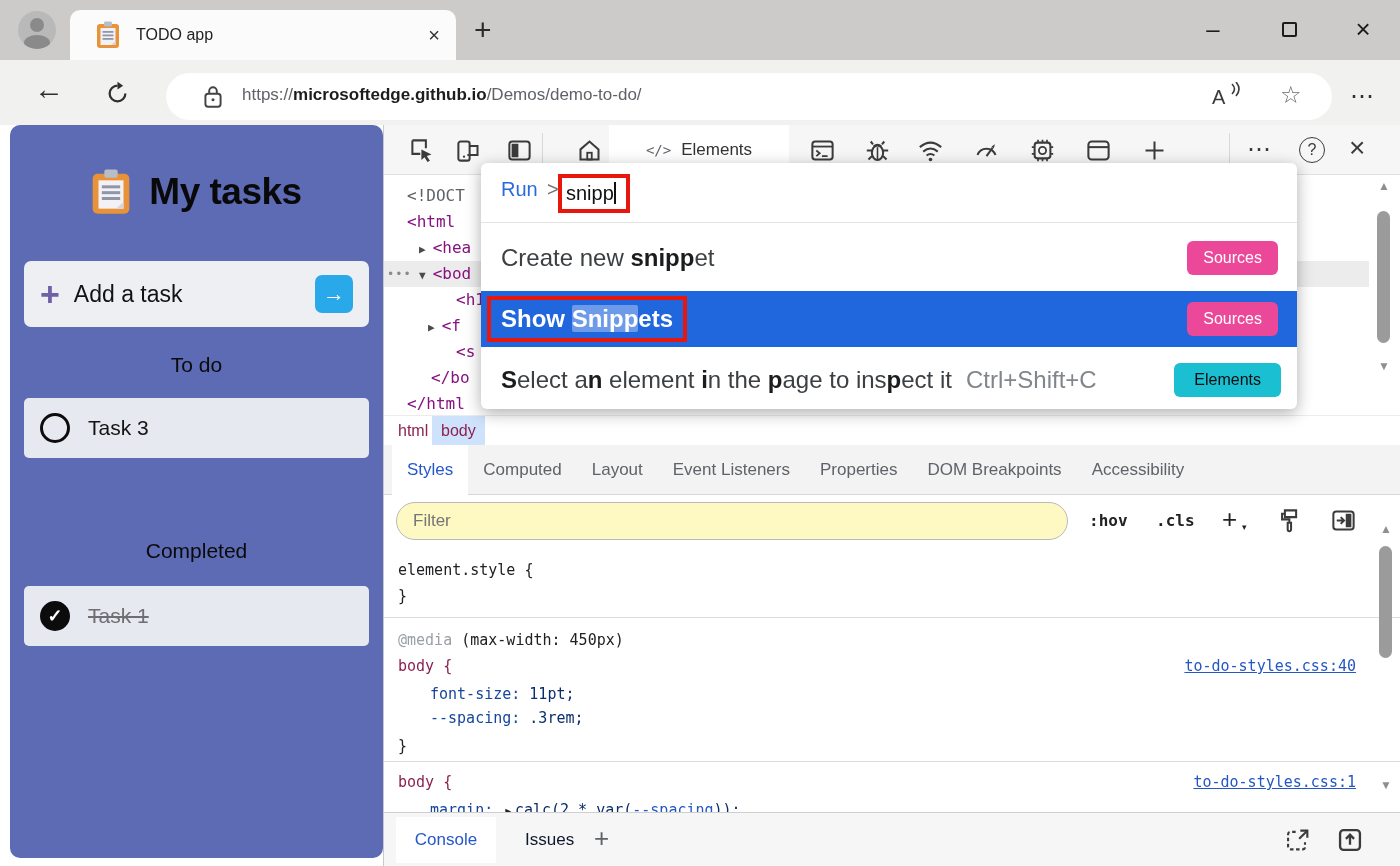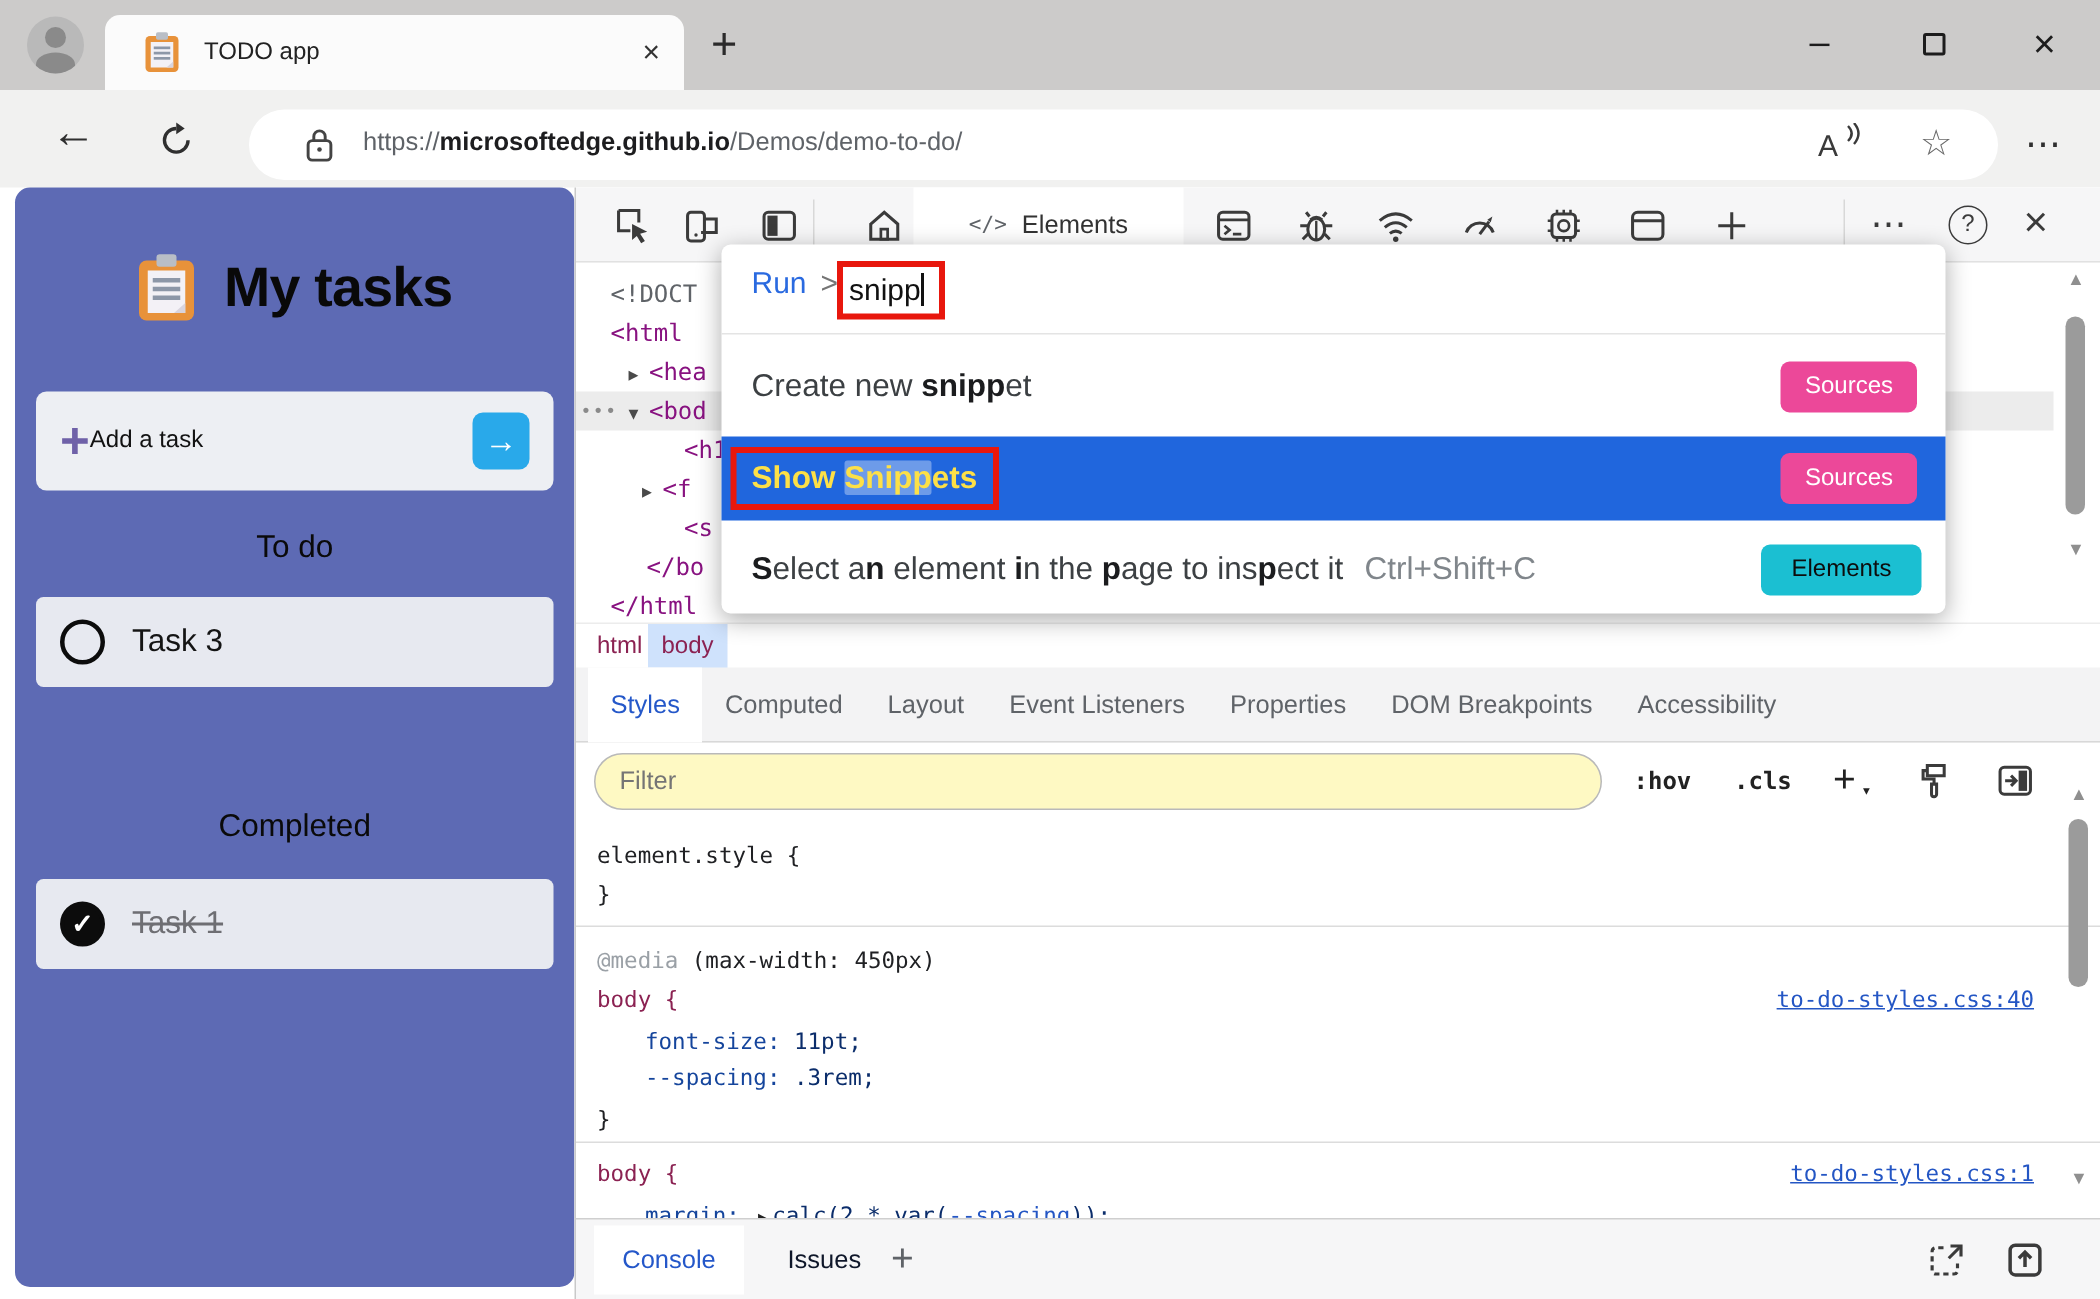--- a/index.html
+++ b/index.html
@@ -33,21 +33,21 @@
   .read-aloud .A { font-size:20px; font-weight:400; }
   .addr-star { position:absolute; left:1114px; top:8px; font-size:24px; color:#6a6a6a; }
   .addr-dots { position:absolute; left:1350px; top:82px; font-size:24px; color:#2f2f2f; letter-spacing:2px; }
 
   
   .todo-app { position:absolute; left:10px; top:125px; width:373px; height:733px; background:#5d6ab4; border-radius:10px; }
   .app-header { position:absolute; left:0; top:36px; width:100%; height:62px; display:flex; align-items:center; justify-content:center; gap:18px; }
   .app-title { font-size:37px; font-weight:800; color:#090909; letter-spacing:-0.5px; }
   .add-row { position:absolute; left:14px; top:136px; width:345px; height:66px; background:#edeff3; border-radius:7px; display:flex; align-items:center; padding:0 16px; }
   .add-plus { color:#6f61a8; font-size:34px; font-weight:700; line-height:1; }
-  .add-label { font-size:16px; color:#121212; }
+  .add-label { margin-left:14px; font-size:23px; color:#121212; }
   .add-submit { margin-left:auto; width:38px; height:38px; background:#29a9ea; border-radius:7px; display:flex; align-items:center; justify-content:center; color:#fff; font-size:22px; font-weight:700; }
   .sec-head { position:absolute; width:100%; text-align:center; font-size:21px; color:#0a0a0a; }
   .sec-todo { top:228px; }
   .sec-done { top:414px; }
   .task { position:absolute; left:14px; width:345px; height:60px; background:#e7e9f0; border-radius:5px; display:flex; align-items:center; padding-left:16px; }
   .task-3 { top:273px; } .task-2 { top:342px; } .task-1 { top:461px; }
   .task-circle { width:30px; height:30px; border:3.5px solid #0c0c0c; border-radius:50%; background:transparent; flex:none; }
   .task-circle.done { background:#0c0c0c; color:#fff; display:flex; align-items:center; justify-content:center; font-size:18px; font-weight:700; border-color:#0c0c0c; }
   .task-label { margin-left:18px; font-size:21px; color:#141414; }
   .task-label.done { color:#6e6e73; text-decoration:line-through; }
@@ -117,24 +117,24 @@
   
   .cmd-menu { position:absolute; left:481px; top:163px; width:816px; height:246px; background:#fff; border-radius:6px; box-shadow:0 4px 16px rgba(0,0,0,.32); z-index:50; }
   .cm-input-row { position:absolute; left:0; top:0; width:100%; height:60px; border-bottom:1px solid #e4e4e4; }
   .cm-mode { position:absolute; left:20px; top:15px; font-size:20px; color:#2a6ae0; }
   .cm-sep { position:absolute; left:66px; top:15px; font-size:20px; color:#757575; }
   .cm-querybox { position:absolute; left:77px; top:11px; width:72px; height:39px; border:4px solid #e8170d; display:flex; align-items:center; padding-left:4px; }
   .cm-query { font-size:20px; color:#111; }
   .cm-query::after { content:""; display:inline-block; width:2px; height:22px; background:#111; vertical-align:-4px; }
   .cm-item { position:absolute; left:0; width:100%; height:56px; display:flex; align-items:center; }
   .cm-i1 { top:67px; } .cm-i2 { top:128px; background:#2066dd; } .cm-i3 { top:189px; height:56px; }
-  .cm-text { margin-left:20px; font-size:21px; color:#3c4043; white-space:nowrap; }
+  .cm-text { margin-left:20px; font-size:24px; color:#3c4043; white-space:nowrap; }
   .cm-text b { color:#1b1c1e; }
   .cm-i2 .redbox { margin-left:6px; border:4px solid #e8170d; padding:5px 10px; }
-  .cm-i2 .cm-text { margin-left:0; color:#fde047; font-weight:700; }
+  .cm-i2 .cm-text { margin-left:0; color:#ffffff; font-weight:700; }
   .cm-i2 .hl { background:rgba(255,255,255,.35); border-radius:2px; }
   .cm-shortcut { color:#80868b; margin-left:14px; font-weight:400; }
   .badge { position:absolute; right:19px; top:50%; transform:translateY(-50%); padding:8px 16px; border-radius:6px; font-size:16px; }
   .badge-gray { background:#ec4899; color:#fff; }
   .badge-teal { background:#1bbfd2; color:#0d0d0d; right:16px; padding:8px 20px; }
 
   svg { display:block; }
 </style>
 </head>
 <body>

